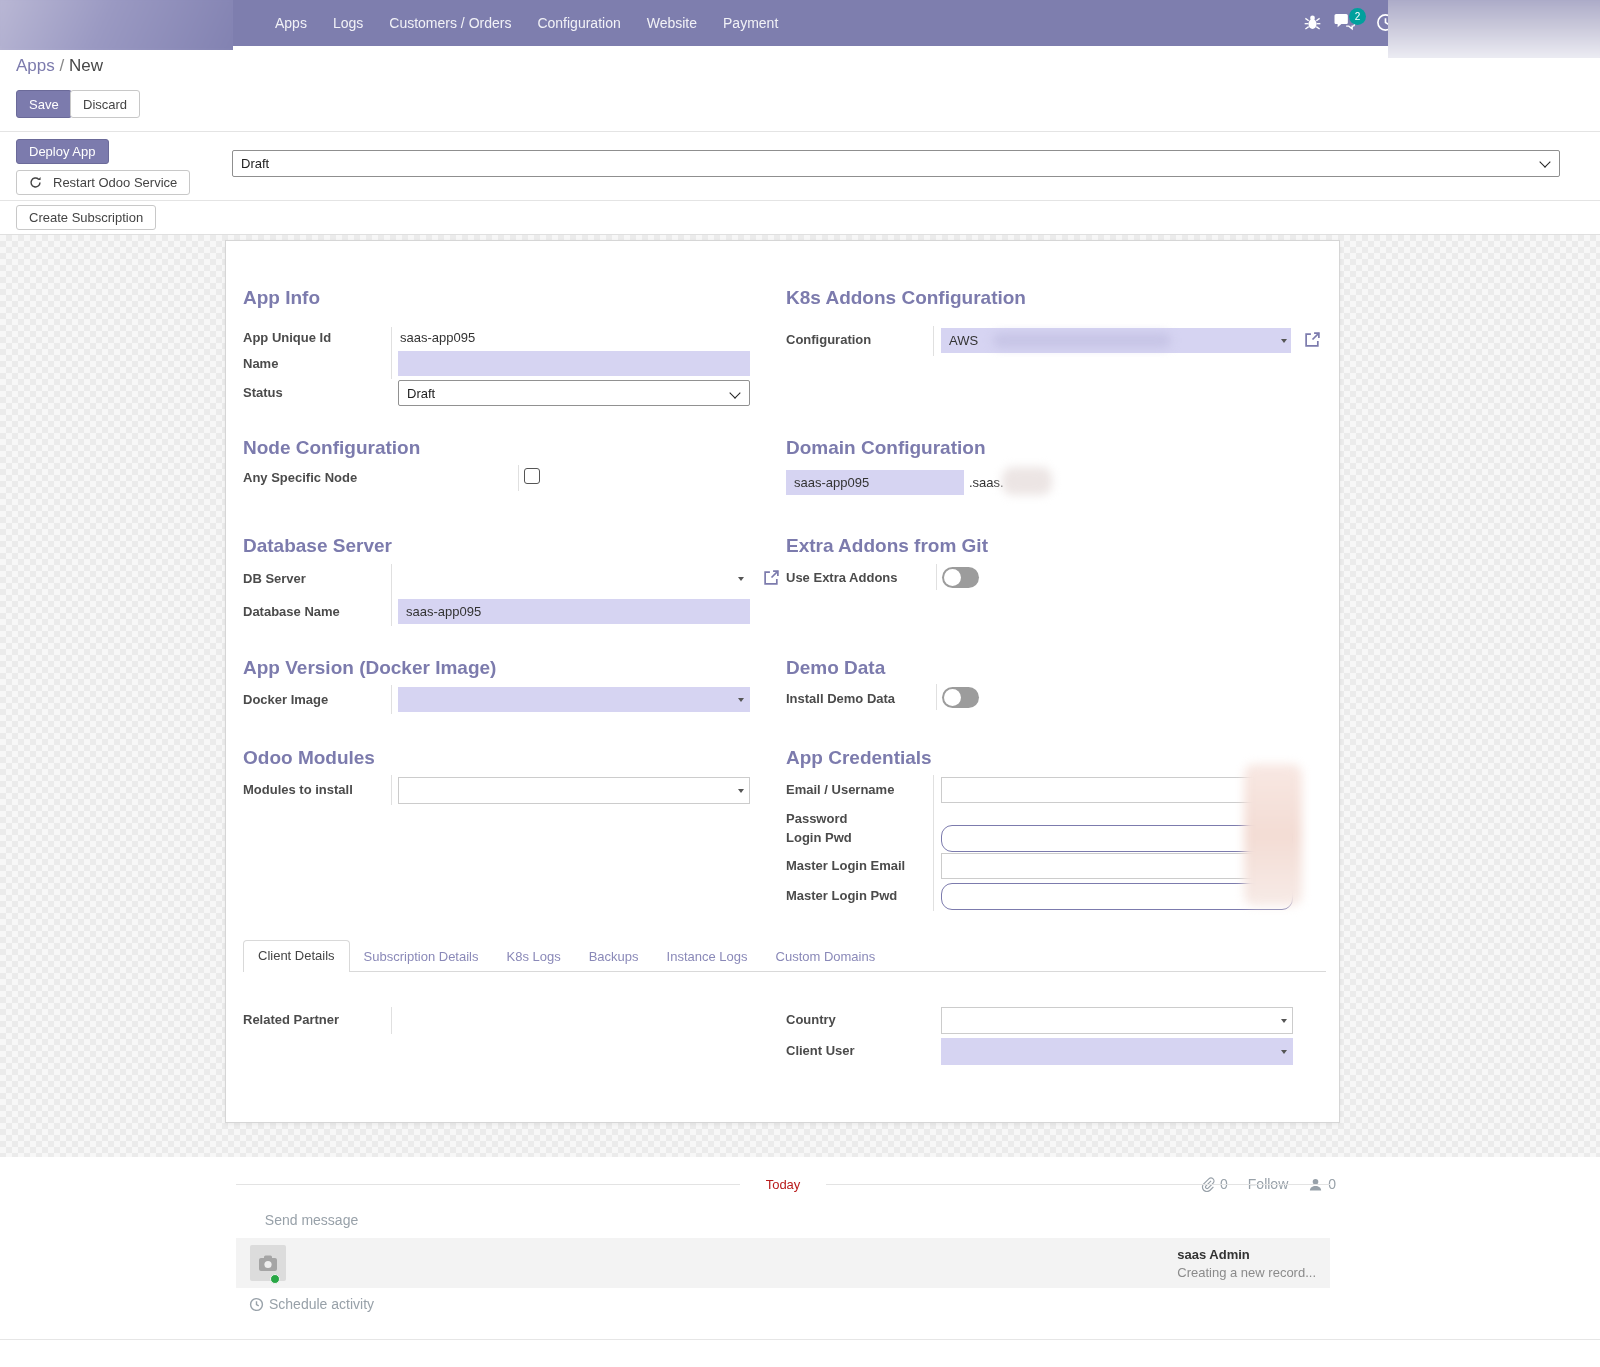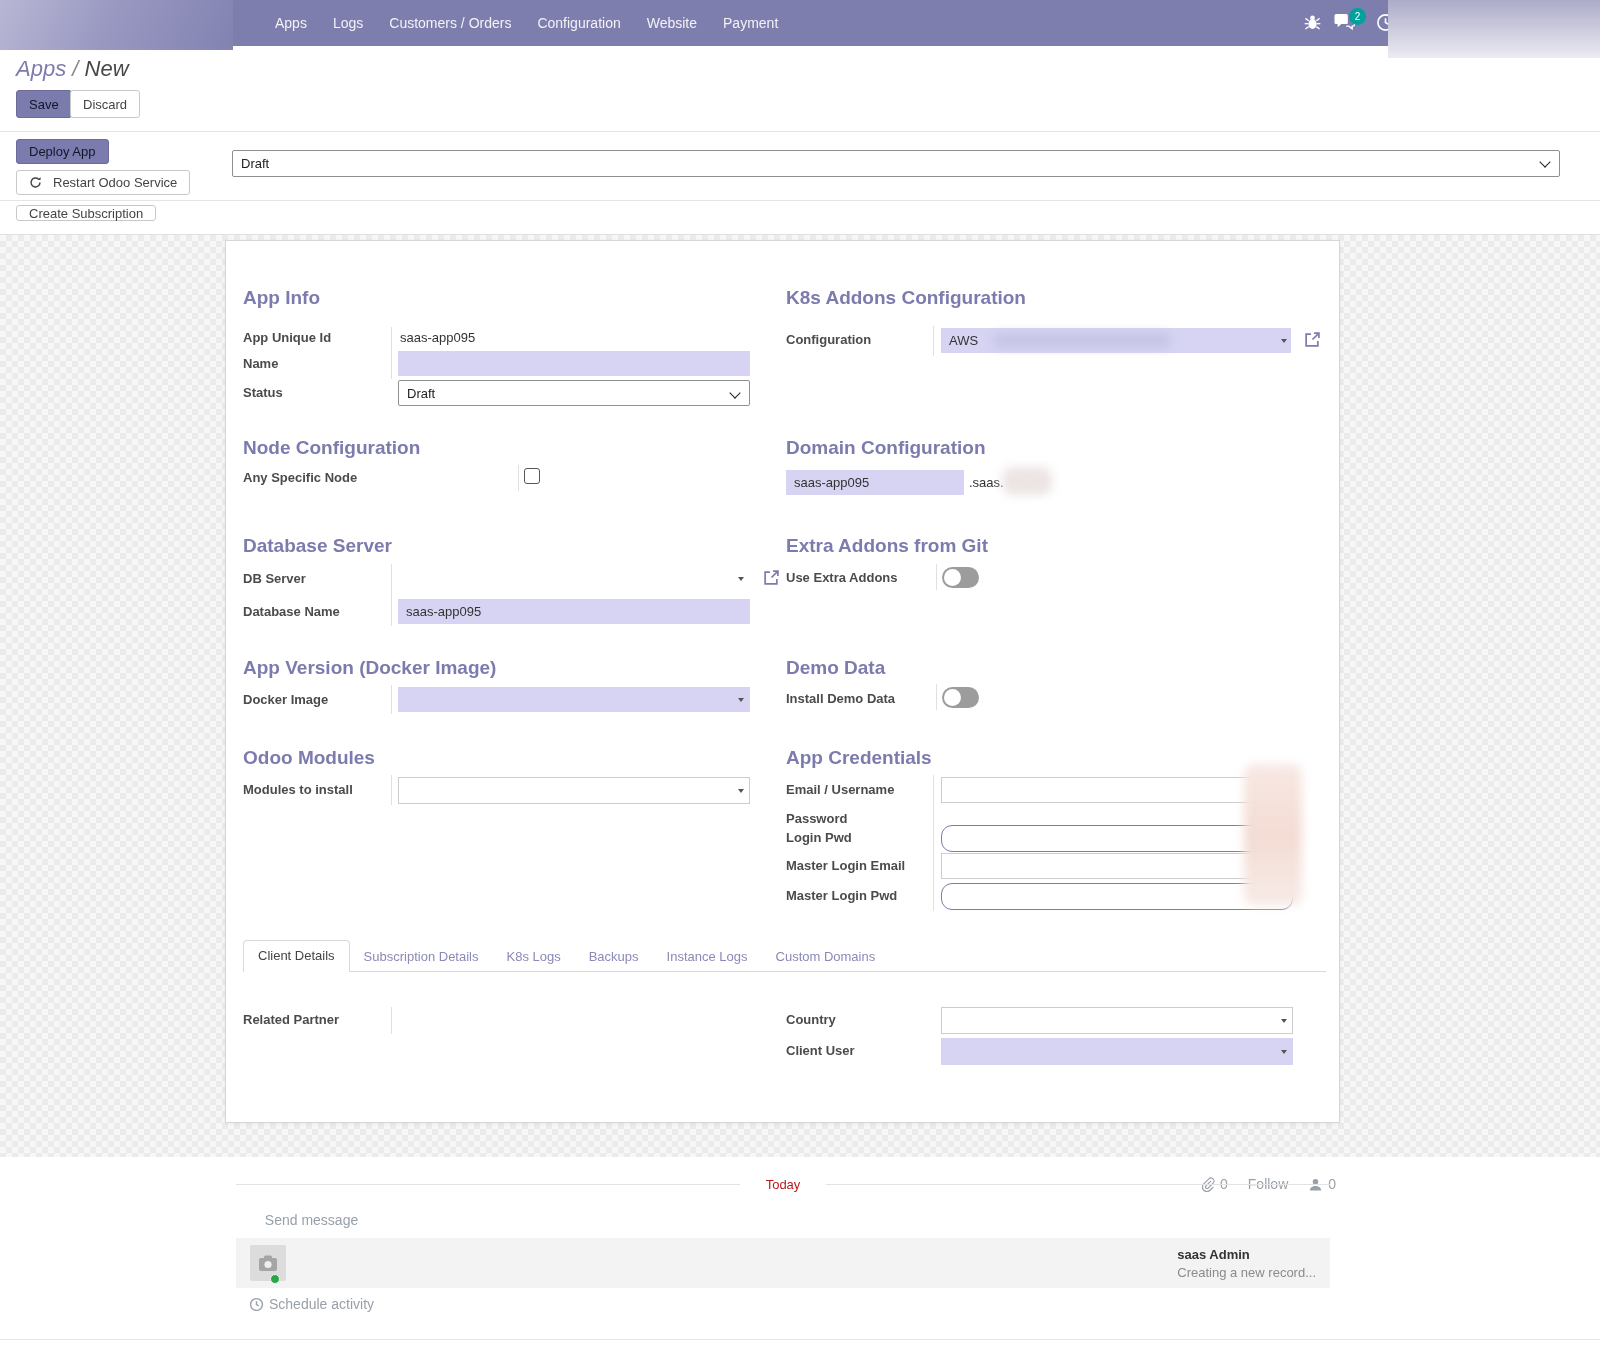--- a/index.html
+++ b/index.html
@@ -24,31 +24,31 @@
     align-items:center; justify-content:center; z-index:5;
   }
   .redact { filter: blur(4px); }
   .redact-wrap { overflow:hidden; }
   .redact-brand-inner { position:absolute; left:-8px; top:-8px; width:250px; height:66px;
     background:linear-gradient(115deg,#bcbad6 0%,#9a99c2 45%,#8080b0 100%); }
   .redact-user-inner { position:absolute; left:-8px; top:-8px; width:230px; height:76px;
     background:linear-gradient(180deg,#a4a3c3 0%,#c9c8da 45%,#f7f7fb 100%); }
 
   
-  .breadcrumb { left:16px; top:56px; font-size:22px;font-style:italic; }
+  .breadcrumb { left:16px; top:56px; font-size:17px; }
   .crumb-link { color:#7c7bad; cursor:pointer; }
   .crumb-sep { color:#888; }
   .crumb-current { color:#484848; }
   .btn {
     display:inline-flex; align-items:center; justify-content:center;
     height:27px; padding:0 12px; font-size:13px; border-radius:3px;
     border:1px solid #c8c8c8; background:#fff; color:#444; cursor:pointer;
     font-family:"Liberation Sans",sans-serif;
   }
-  .btn-primary { background:#7c7bad; border-color:#6b6a99; color:#0f172a; }
+  .btn-primary { background:#7c7bad; border-color:#6b6a99; color:#ffffff; }
   .hline { left:0; width:1600px; height:1px; background:#e4e4e4; }
 
   .statusbar-select {
     left:232px; top:150px; width:1328px; height:27px;
     border:1px solid #8f8f8f; background:#fff; border-radius:2px;
     display:flex; align-items:center; padding:0 26px 0 8px; color:#222;
   }
   .chev {
     width:8px; height:8px; border-right:1.7px solid #222; border-bottom:1.7px solid #222;
     transform:rotate(45deg); position:absolute; right:10px; top:7px;
@@ -198,21 +198,21 @@
     <svg width="13" height="13" viewBox="0 0 16 16">
       <path d="M13.5 8a5.5 5.5 0 1 1-1.7-4" fill="none" stroke="#444" stroke-width="1.8"></path>
       <path d="M14.2 1.2v3.6h-3.6z" fill="#444"></path>
     </svg>
   </span>
   <span>Restart Odoo Service</span>
 </button>
 
 <div class="abs hline" style="top:200px;"></div>
 
-<button class="btn abs" style="left:16px;top:205px;height:16px;">Create Subscription</button>
+<button class="btn abs" style="left:16px;top:205px;height:25px;">Create Subscription</button>
 
 <div class="abs checker"></div>
 
 <div class="abs sheet">
 
   <div class="stitle" style="left:17px;top:46px;">App Info</div>
   <div class="flabel" style="left:17px;top:89px;">App Unique Id</div>
   <div class="vsep" style="left:165px;top:86px;height:52px;"></div>
   <div class="fvalue-text" style="left:174px;top:89px;">saas-app095</div>
   <div class="flabel" style="left:17px;top:115px;">Name</div>

